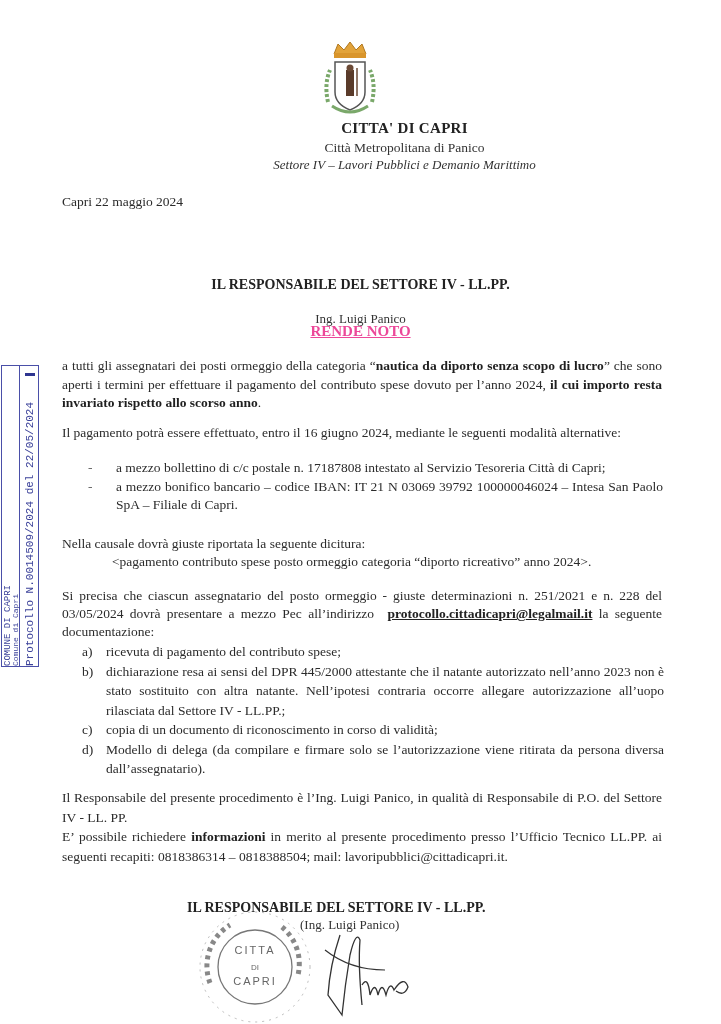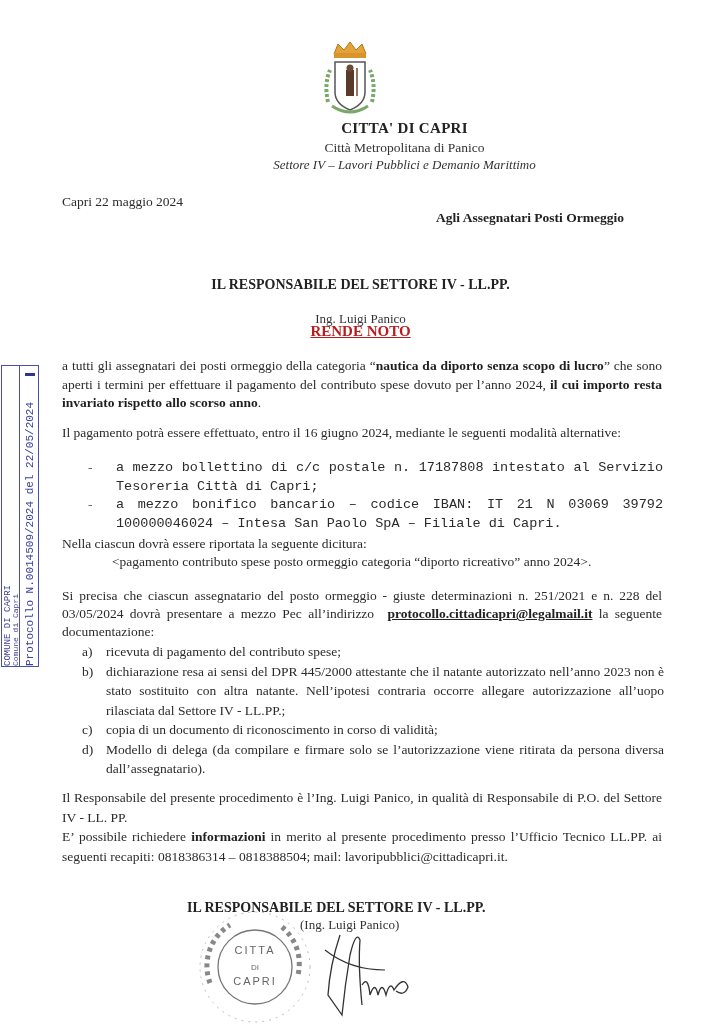--- a/index.html
+++ b/index.html
@@ -11,28 +11,28 @@
   .abs { position: absolute; }
   .crest { left: 320px; top: 40px; width: 60px; height: 80px; }
   .hdr { left: 0; width: 721px; text-align: center; padding-left: 44px; }
   .hdr-title { top: 120px; font-size: 15px; font-weight: bold; letter-spacing: 0.3px; color: #222; }
   .hdr-sub { top: 140px; font-size: 13.5px; color: #333; }
   .hdr-sector { top: 157px; font-size: 13px; font-style: italic; color: #333; }
   .date { left: 62px; top: 194px; font-size: 13.5px; }
   .addressee { left: 415px; top: 209px; width: 230px; font-size: 13.5px; font-weight: bold; text-align: center; line-height: 18px; color: #222; }
   .resp-title { left: 0; width: 721px; top: 277px; text-align: center; font-size: 14px; font-weight: bold; color: #222; }
   .resp-name { left: 0; width: 721px; top: 311px; text-align: center; font-size: 13px; color: #333; }
-  .rende { left: 0; width: 721px; top: 323px; text-align: center; font-size: 15px; font-weight: bold; text-decoration: underline; color: #b91c1c; }
+  .rende { left: 0; width: 721px; top: 323px; text-align: center; font-size: 15px; font-weight: bold; text-decoration: underline; color: #ec4899; }
   .para { left: 62px; width: 600px; font-size: 13.5px; line-height: 18.5px; text-align: justify; }
   .p1 { top: 357px; }
   .p2 { top: 424px; }
   .dash-list { left: 88px; top: 459px; width: 575px; font-size: 13.5px; line-height: 18.5px; }
   .dash-item { display: flex; }
   .dash-mark { width: 28px; flex: 0 0 28px; color: #666; }
-  .dash-text { flex: 1; text-align: justify; font-family: Liberation Mono, monospace; }
+  .dash-text { flex: 1; text-align: justify; }
   .p3 { top: 535px; }
   .causale { left: 112px; top: 554px; font-size: 13.5px; }
   .p4 { top: 587px; line-height: 18px; }
   .link { text-decoration: underline; font-weight: bold; color: #222; margin-left: 7px; }
   .alpha-list { left: 82px; top: 642px; width: 582px; font-size: 13.5px; line-height: 19.5px; }
   .alpha-item { display: flex; }
   .alpha-mark { width: 24px; flex: 0 0 24px; }
   .alpha-text { flex: 1; text-align: justify; }
   .p5 { top: 788px; line-height: 19.5px; }
   b { color: #1f1f1f; }
@@ -71,21 +71,20 @@
   </svg>
 </div>
 
 <div class="abs hdr hdr-title">CITTA' DI CAPRI</div>
 <div class="abs hdr hdr-sub">Città Metropolitana di Panico</div>
 <div class="abs hdr hdr-sector">Settore IV – Lavori Pubblici e Demanio Marittimo</div>
 
 <div class="abs date">Capri 22 maggio 2024</div>
 
 <div class="abs addressee">
-  <div>Agli Assegnatari Posti Ormeggio</div>
 </div>
 
 <div class="abs resp-title">IL RESPONSABILE DEL SETTORE IV - LL.PP.</div>
 <div class="abs resp-name">Ing. Luigi Panico</div>
 <div class="abs rende">RENDE NOTO</div>
 
 <div class="abs para p1">
   <span>a tutti gli assegnatari dei posti ormeggio della categoria “</span><b>nautica da diporto senza scopo di lucro</b><span>” che sono aperti i termini per effettuare il pagamento del contributo spese dovuto per l’anno 2024, </span><b>il cui importo resta invariato rispetto allo scorso anno</b><span>.</span>
 </div>
 
@@ -95,21 +94,21 @@
   <div class="dash-item">
     <span class="dash-mark">-</span>
     <span class="dash-text">a mezzo bollettino di c/c postale n. 17187808 intestato al Servizio Tesoreria Città di Capri;</span>
   </div>
   <div class="dash-item">
     <span class="dash-mark">-</span>
     <span class="dash-text">a mezzo bonifico bancario – codice IBAN: IT 21 N 03069 39792 100000046024 – Intesa San Paolo SpA – Filiale di Capri.</span>
   </div>
 </div>
 
-<div class="abs para p3">Nella ciascun dovrà essere riportata la seguente dicitura:</div>
+<div class="abs para p3">Nella causale dovrà giuste riportata la seguente dicitura:</div>
 <div class="abs causale">&lt;pagamento contributo spese posto ormeggio categoria “diporto ricreativo” anno 2024&gt;.</div>
 
 <div class="abs para p4">
   <span>Si precisa che ciascun assegnatario del posto ormeggio -  giuste determinazioni n. 251/2021 e n. 228 del 03/05/2024 dovrà presentare a mezzo Pec all’indirizzo </span><span class="link">protocollo.cittadicapri@legalmail.it</span><span> la seguente documentazione:</span>
 </div>
 
 <div class="abs alpha-list">
   <div class="alpha-item">
     <span class="alpha-mark">a)</span>
     <span class="alpha-text">ricevuta di pagamento del contributo spese;</span>

